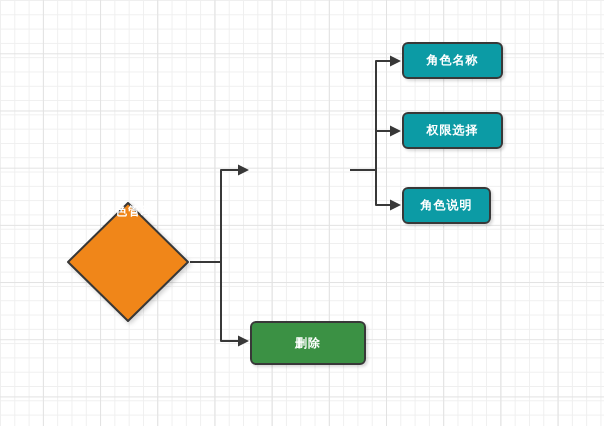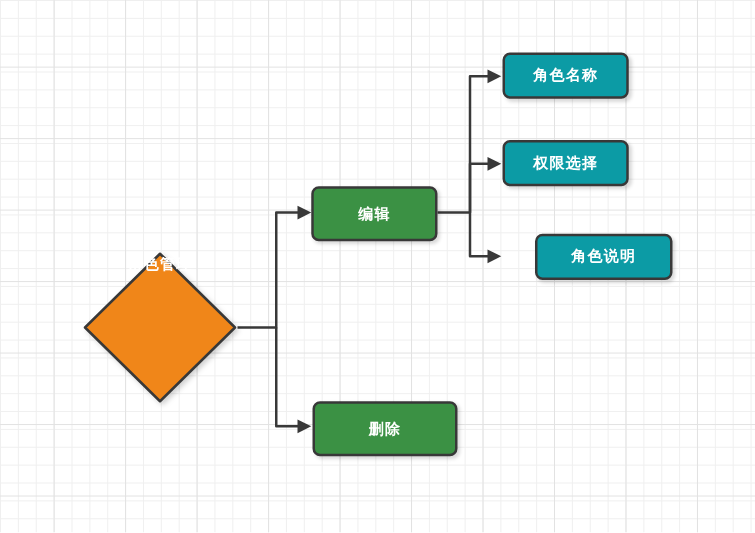--- a/index.html
+++ b/index.html
@@ -66,21 +66,21 @@
     left: 68px; top: 203px;
     width: 120px; height: 118px;
     display: flex;
     justify-content: center;
   }
   
   #node-edit             { left: 249px; top: 149px; width: 101px; height: 44px; }
   #node-delete           { left: 250px; top: 321px; width: 116px; height: 44px; }
   #node-role-name        { left: 402px; top: 42px;  width: 101px; height: 37px; }
   #node-permission-select{ left: 402px; top: 112px; width: 101px; height: 37px; }
-  #node-role-description { left: 402px; top: 187px; width: 110px; height: 37px; margin-left: 26px; }
+  #node-role-description { left: 402px; top: 187px; width: 89px; height: 37px; }
 </style>
 </head>
 <body>
 
 <div class="canvas">
 
   <svg class="edges-layer" viewBox="0 0 604 426" xmlns="http://www.w3.org/2000/svg">
 
     <g>
       <path class="edge" d="M190 262 H221 V170 H239"></path>
@@ -107,23 +107,20 @@
       <path class="arrowhead" d="M401 205 L390 199.5 L390 210.5 Z"></path>
     </g>
 
     <polygon class="diamond-shape" points="128,203 188,262 128,321 68,262" fill="#F08619"></polygon>
   </svg>
 
   <div class="diamond-label-box">
     <span class="node-label">角色管理</span>
   </div>
 
-  <div class="node node-green" id="node-edit" style="background-color: rgb(59, 145, 68);">
-    <span class="node-label">编辑</span>
-  </div>
 
   <div class="node node-green" id="node-delete" style="background-color: rgb(59, 145, 68);">
     <span class="node-label">删除</span>
   </div>
 
   <div class="node node-teal" id="node-role-name" style="background-color: rgb(12, 155, 165);">
     <span class="node-label">角色名称</span>
   </div>
 
   <div class="node node-teal" id="node-permission-select" style="background-color: rgb(12, 155, 165);">

